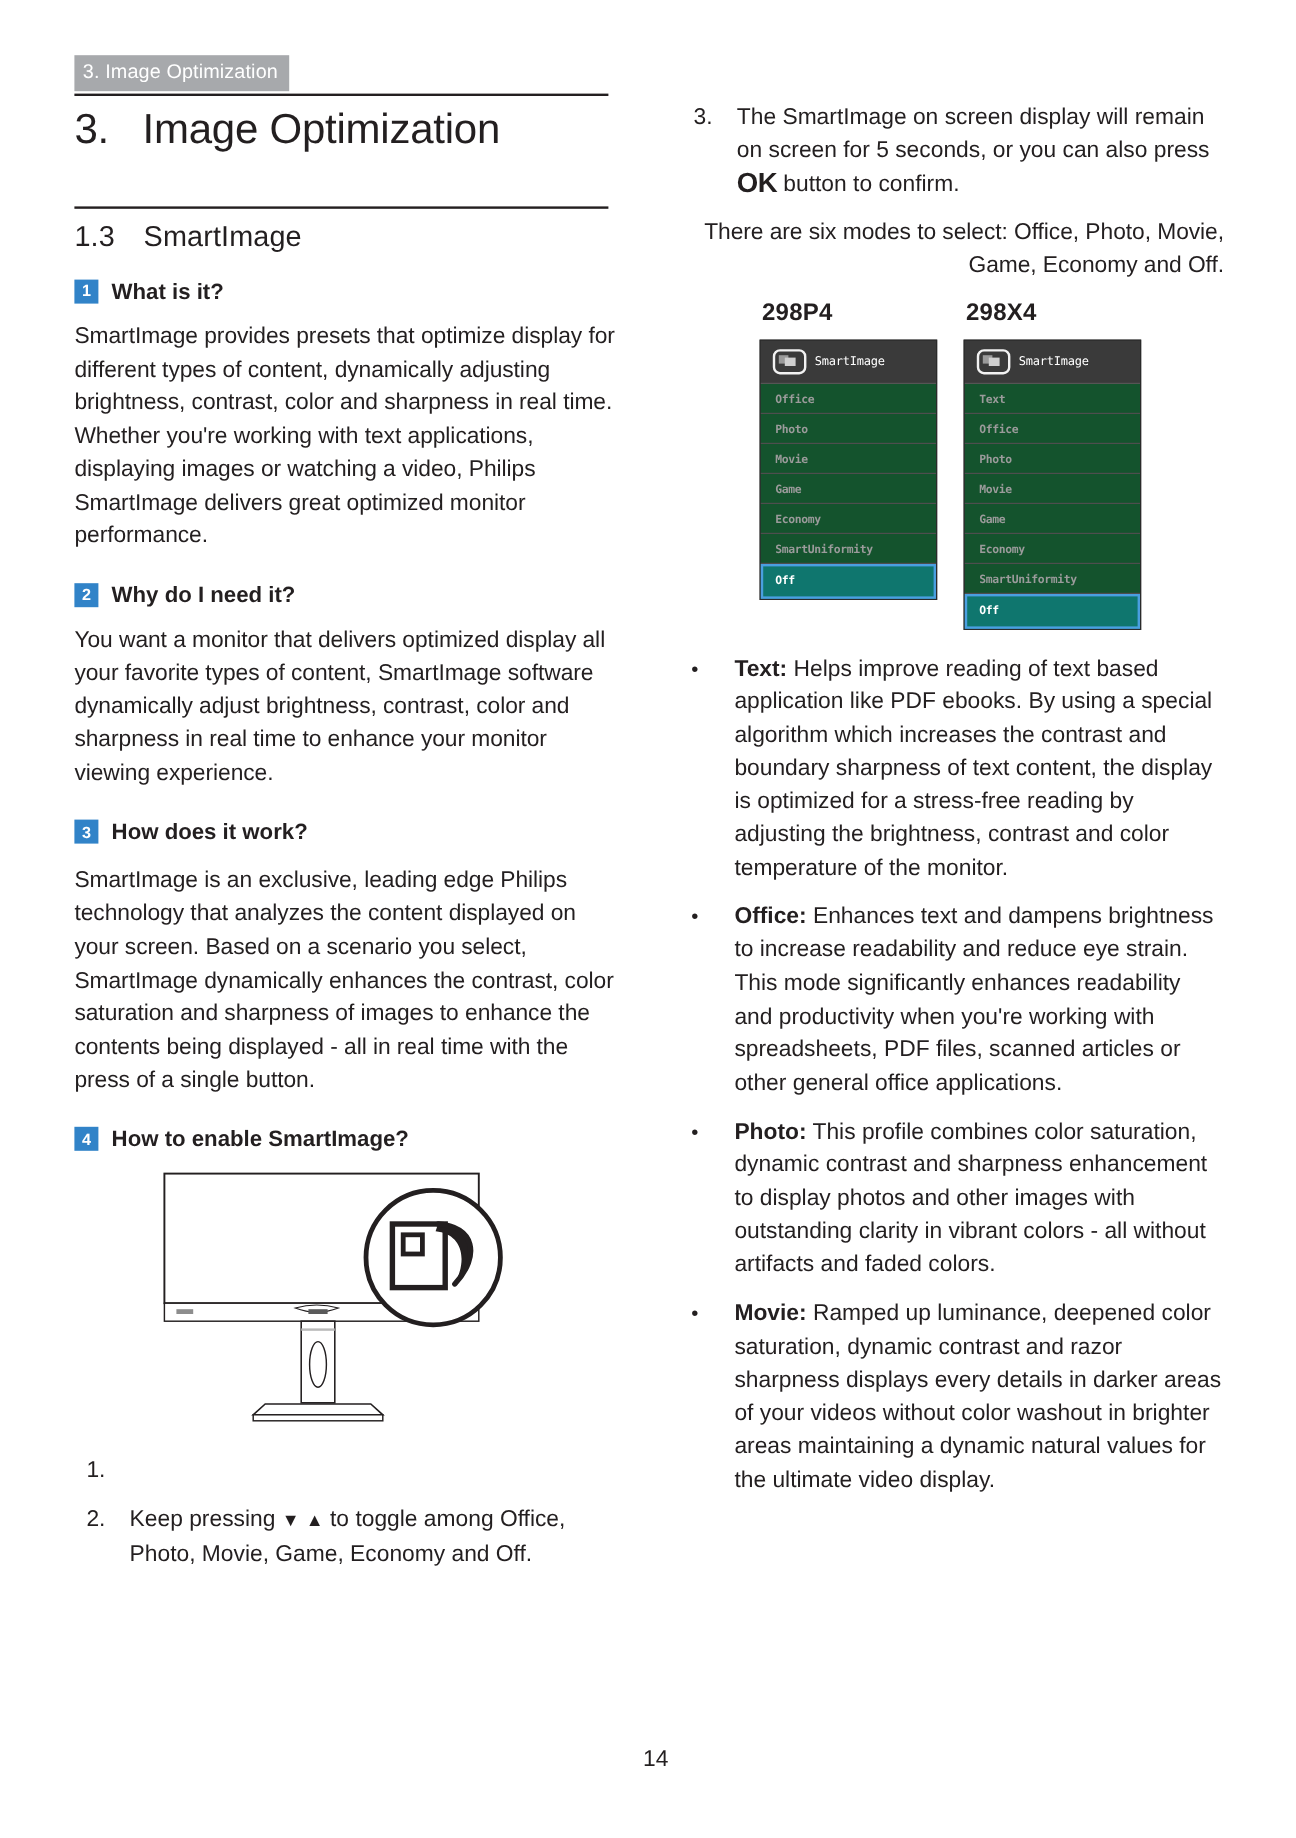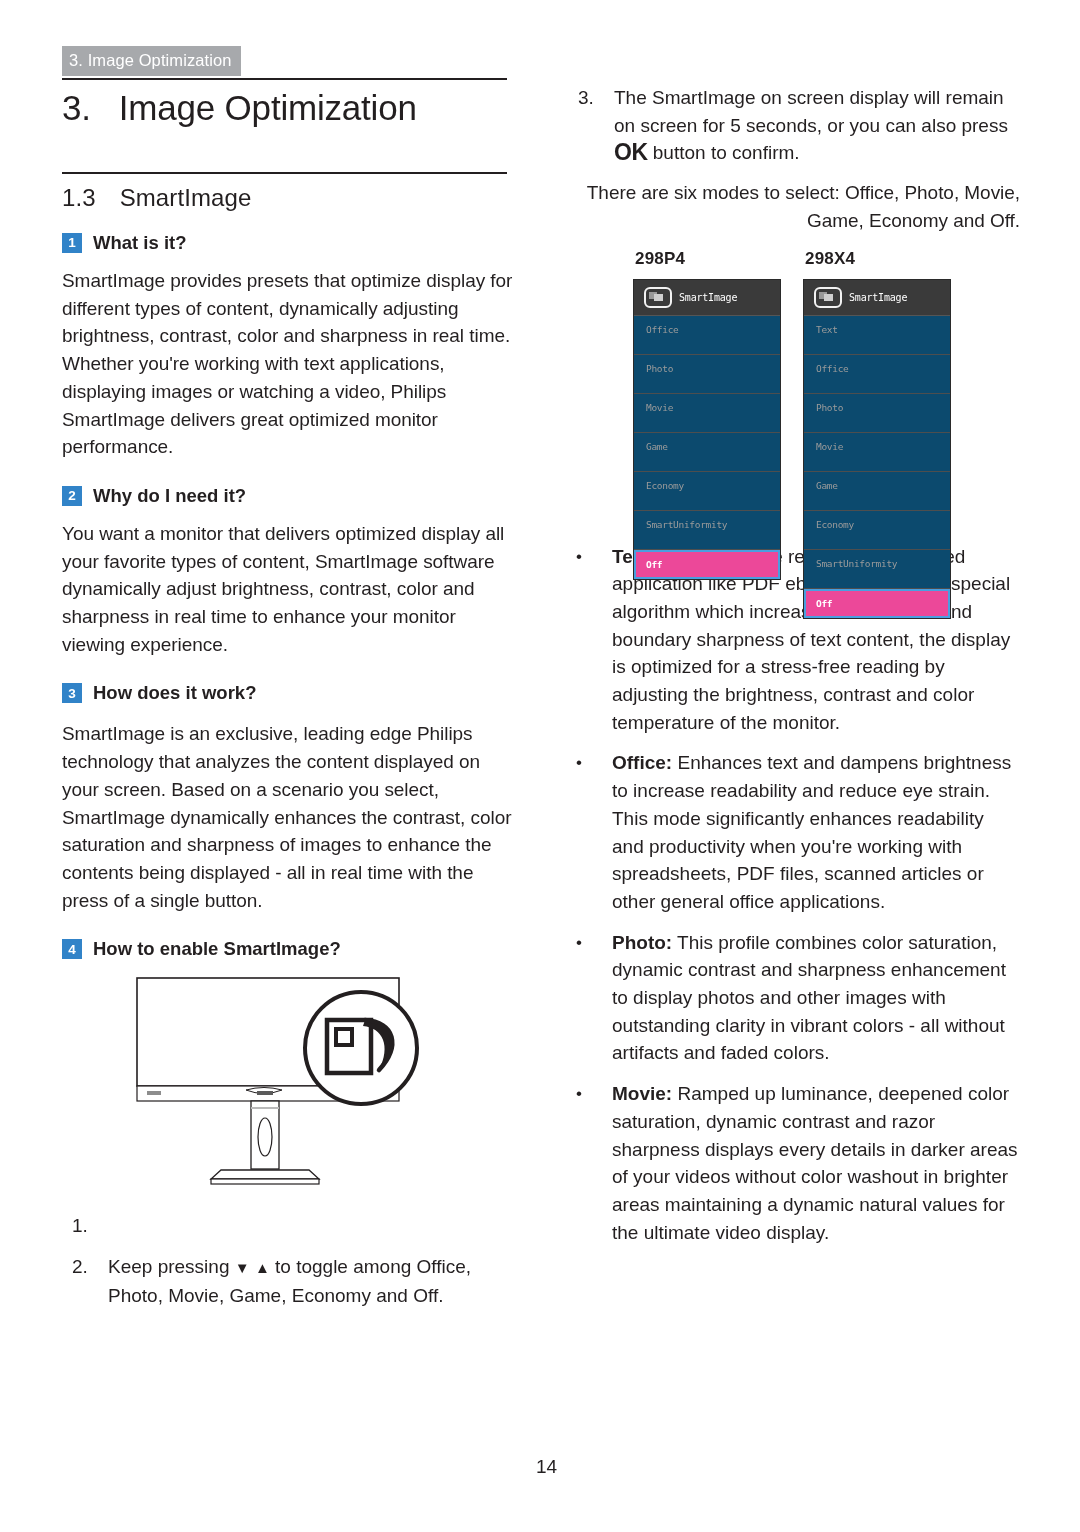--- a/index.html
+++ b/index.html
@@ -161,21 +161,21 @@
     margin: 14px auto 0 auto;
   }
 
   
   .osd-row {
     position: relative;
     height: 300px;
   }
   .osd-block { position: absolute; top: 0; }
   .osd-caption {
-    font-size: 17px;
+    font-size: 20px;
     font-weight: 700;
     color: #231f20;
     margin: 0 0 10px 2px;
     letter-spacing: 0.2px;
   }
   .osd-menu {
     background: #3a3a3a;
     border: 1px solid #2a2a2a;
     width: 148px;
     padding: 0;
@@ -215,29 +215,30 @@
     content: "";
     position: absolute;
     left: 8px; top: 5px;
     width: 9px; height: 7px;
     background: #cfcfcf;
   }
   .osd-item {
     font-family: "DejaVu Sans Mono", monospace;
     font-size: 9.5px;
     color: #9b9b9b;
-    padding: 8px 6px 19px 12px;
+    padding: 8px 6px 5px 12px;
     border-bottom: 1px solid #4e4e4e;
     letter-spacing: -0.3px;
     white-space: nowrap;
-    background: #0c4a6e;
+    background: #14532d;
+    font-weight: bold;
   }
   .osd-item:last-child { border-bottom: none; }
   .osd-item.selected {
-    background: #ec4899;
+    background: #0f766e;
     color: #ffffff;
     font-weight: 700;
     border: 2px solid #4a9fe0;
     padding: 7px 4px 7px 10px;
   }
 
   
   .pagenum {
     position: absolute;
     left: 0; right: 0;

